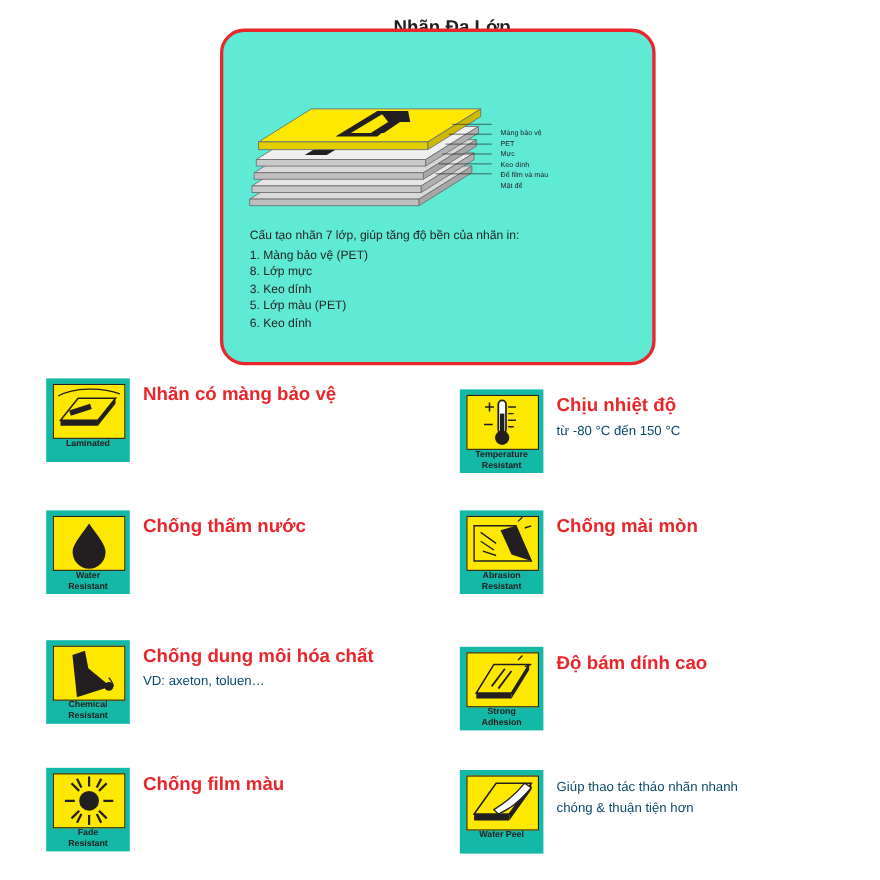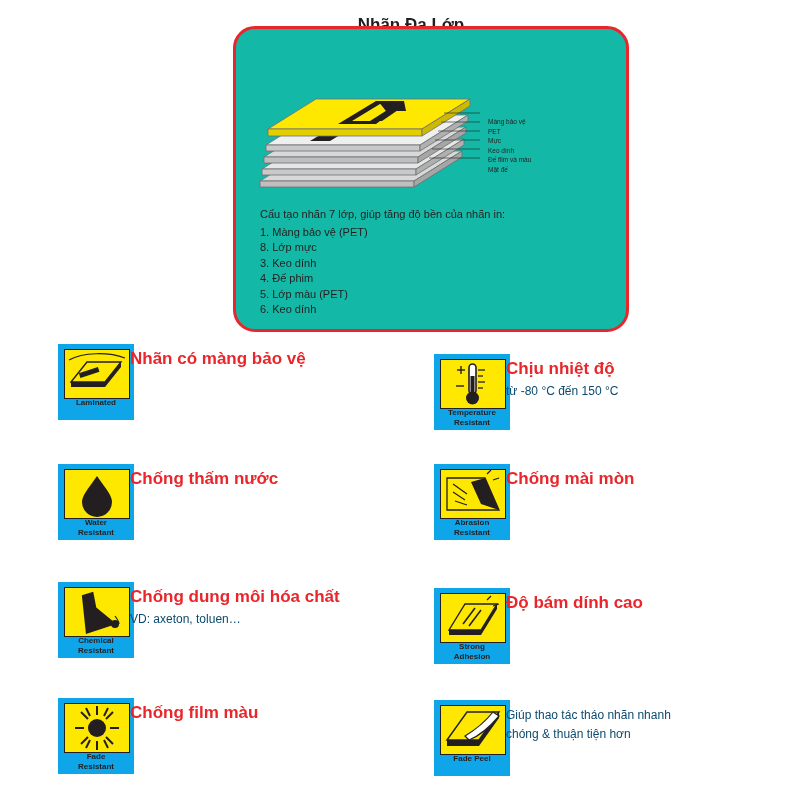--- a/index.html
+++ b/index.html
@@ -7,22 +7,22 @@
     width:800px;height:800px;
     background:#ffffff;
     font-family:"Liberation Sans", sans-serif;
     position:relative;
     overflow:hidden;
   }
   .stage{position:absolute;left:0;top:0;width:800px;height:564px;}
 
   
   .card{
-    position:absolute;left:233px;top:26px;width:390px;height:300px;
-    border:3px solid #e8262b;border-radius:22px;background:#14b8a6;
+    position:absolute;left:200px;top:26px;width:390px;height:300px;
+    border:3px solid #e8262b;border-radius:22px;background:#5eead4;
   }
   .card-title{
     position:absolute;left:216px;top:14px;width:390px;
     text-align:center;color:#231f20;font-weight:bold;font-size:17px;line-height:22px;
   }
   .card-title div{white-space:nowrap;}
 
   
   .stack{position:absolute;left:16px;top:48px;width:230px;height:120px;}
   .stack svg{display:block;}
@@ -33,21 +33,21 @@
   .desc{
     position:absolute;left:24px;top:178px;width:330px;
     font-size:11px;color:#231f20;line-height:15.5px;
   }
   .desc .head{margin-bottom:2px;}
 
   
   .feat{position:absolute;}
   .badge{
     position:absolute;left:0;top:0;width:76px;height:76px;
-    background:#0ea5e9;display:block;margin-left:16px;
+    background:#14b8a6;display:block;
   }
   .badge .inner{
     position:absolute;left:6px;top:5px;width:64px;height:48px;
     border:1.5px solid #231f20;background:#ffe800;overflow:hidden;
   }
   .badge .cap{
     position:absolute;left:0;top:54px;width:76px;
     text-align:center;font-size:8px;font-weight:bold;color:#231f20;line-height:9.5px;
   }
   .ftext{position:absolute;left:88px;top:4px;width:290px;}
@@ -124,21 +124,20 @@
       <div>Keo dính</div>
       <div>Đế film và màu</div>
       <div>Mặt đế</div>
     </div>
 
     <div class="desc">
       <div class="head">Cấu tạo nhãn 7 lớp, giúp tăng độ bền của nhãn in:</div>
       <div>1. Màng bảo vệ (PET)</div>
       <div>8. Lớp mực</div>
       <div>3. Keo dính</div>
-      <div>4. Đế phim</div>
       <div>5. Lớp màu (PET)</div>
       <div>6. Keo dính</div>
     </div>
   </div>
 
   <div class="feat" style="left:42px;top:344px;width:350px;height:86px;">
     <div class="badge">
       <div class="inner">
         <svg width="64" height="48" viewBox="0 0 64 48">
           <polygon points="6,32 22,12 56,12 40,32" fill="#ffe800" stroke="#231f20" stroke-width="1.4"></polygon>
@@ -314,21 +313,21 @@
     <div class="badge">
       <div class="inner">
         <svg width="64" height="48" viewBox="0 0 64 48">
           <polygon points="6,34 26,6 58,6 38,34" fill="#ffe800" stroke="#231f20" stroke-width="1.4"></polygon>
           <polygon points="6,34 38,34 38,40 6,40" fill="#231f20"></polygon>
           <polygon points="38,34 58,6 58,12 38,40" fill="#231f20"></polygon>
           <path d="M24 30 C 34 24, 44 16, 52 6 L58 10 C 48 22, 38 30, 28 34 Z" fill="#ffffff" stroke="#231f20" stroke-width="1.2"></path>
         </svg>
       </div>
       <div class="cap">
-        <div>Fade Peel</div>
+        <div>Water Peel</div>
       </div>
     </div>
     <div class="ftext">
       <div class="fsub" style="white-space:pre-line;">Giúp thao tác tháo nhãn nhanh
 chóng &amp; thuận tiện hơn</div>
     </div>
   </div>
 
 </div>
 

